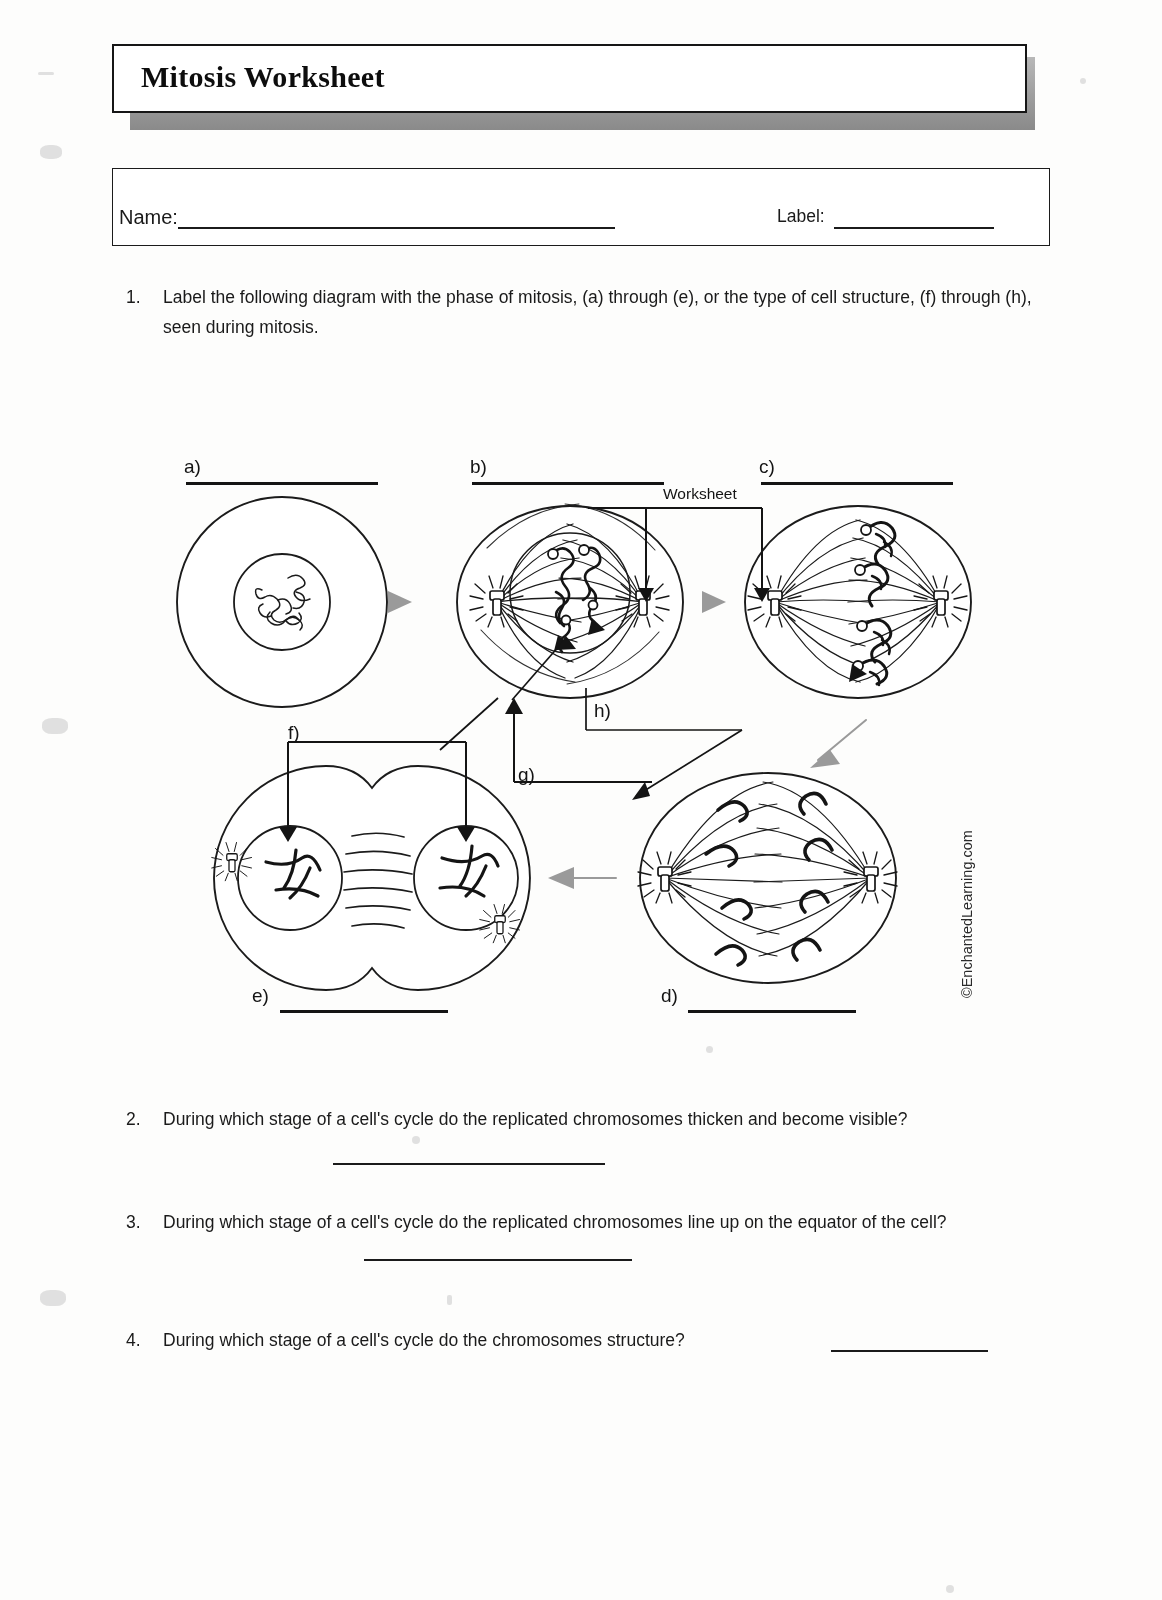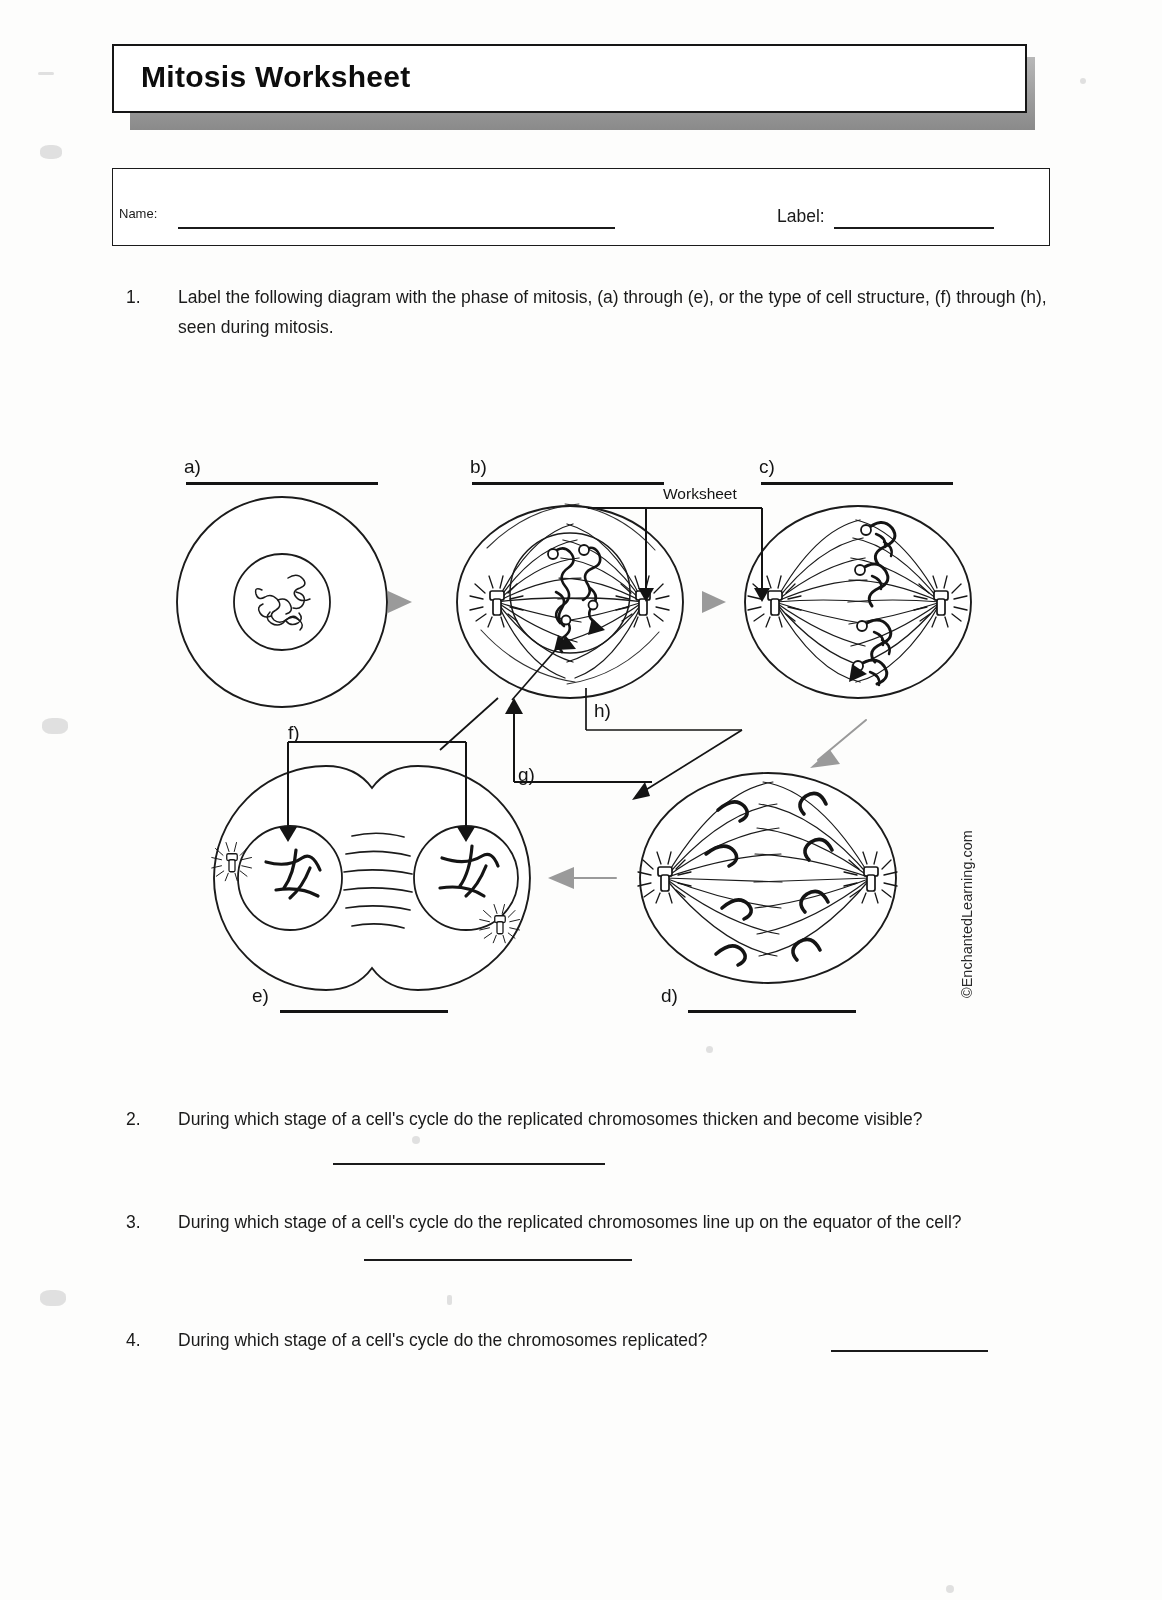--- a/index.html
+++ b/index.html
@@ -38,21 +38,21 @@
     width: 915px;
     height: 69px;
     border: 2px solid #161616;
     background: #ffffff;
     box-sizing: border-box;
   }
   .title-text {
     position: absolute;
     left: 141px;
     top: 60px;
-    font-family: Liberation Sans, sans-serif;
+    font-family: Liberation Serif, serif;
     font-weight: bold;
     font-size: 30px;
     letter-spacing: 0.3px;
     color: #0d0d0d;
   }
 
   
   .namedate-box {
     position: absolute;
     left: 112px;
@@ -60,21 +60,21 @@
     width: 938px;
     height: 78px;
     border: 1.6px solid #1b1b1b;
     background: #ffffff;
     box-sizing: border-box;
   }
   .label-name {
     position: absolute;
     left: 119px;
     top: 206px;
-    font-size: 13px;
+    font-size: 20px;
   }
   .rule-name {
     position: absolute;
     left: 178px;
     top: 227px;
     width: 437px;
     height: 2px;
     background: #1b1b1b;
   }
   .label-date {
@@ -98,21 +98,21 @@
     font-size: 17.5px;
     line-height: 30px;
   }
   .q .num {
     position: absolute;
     left: 0;
     top: 0;
   }
   .q .body {
     display: block;
-    margin-left: 52px;
+    margin-left: 37px;
   }
 
   #q1 { left: 126px; top: 282px; width: 930px; }
   #q2 { left: 126px; top: 1097px; width: 930px; line-height: 44px; }
   #q3 { left: 126px; top: 1207px; width: 930px; }
   #q4 { left: 126px; top: 1325px; width: 930px; }
 
   .ansline {
     position: absolute;
     height: 2px;
@@ -560,21 +560,21 @@
   <div class="ansline" id="ans2"></div>
 
   <div class="q" id="q3">
     <span class="num">3.</span>
     <span class="body">During which stage of a cell's cycle do the replicated chromosomes line up on the equator of the cell?</span>
   </div>
   <div class="ansline" id="ans3"></div>
 
   <div class="q" id="q4">
     <span class="num">4.</span>
-    <span class="body">During which stage of a cell's cycle do the chromosomes replicated?</span>
+    <span class="body">During which stage of a cell's cycle do the chromosomes structure?</span>
   </div>
   <div class="ansline" id="ans4"></div>
 
   <div class="speck" style="left:38px;top:72px;width:16px;height:3px;border-radius:2px;"></div>
   <div class="speck" style="left:40px;top:145px;width:22px;height:14px;border-radius:40%;"></div>
   <div class="speck" style="left:42px;top:718px;width:26px;height:16px;border-radius:40%;"></div>
   <div class="speck" style="left:40px;top:1290px;width:26px;height:16px;border-radius:40%;"></div>
   <div class="speck" style="left:1080px;top:78px;width:6px;height:6px;"></div>
   <div class="speck" style="left:706px;top:1046px;width:7px;height:7px;"></div>
   <div class="speck" style="left:412px;top:1136px;width:8px;height:8px;"></div>

